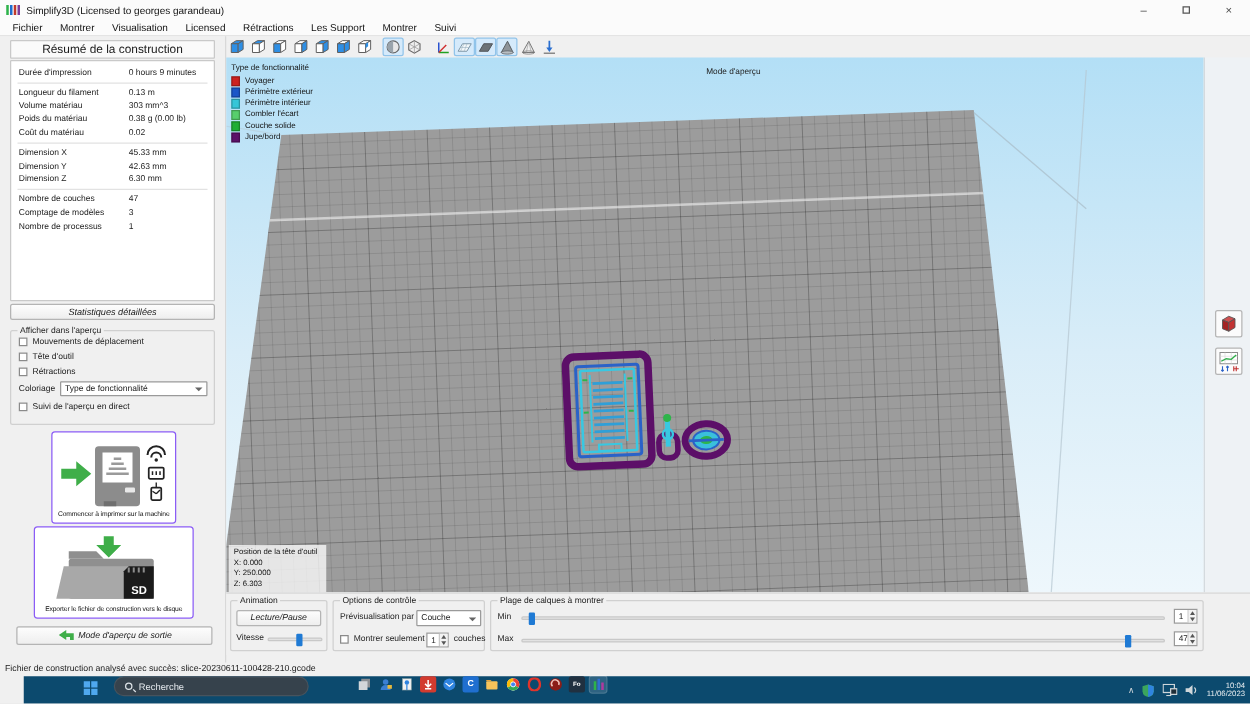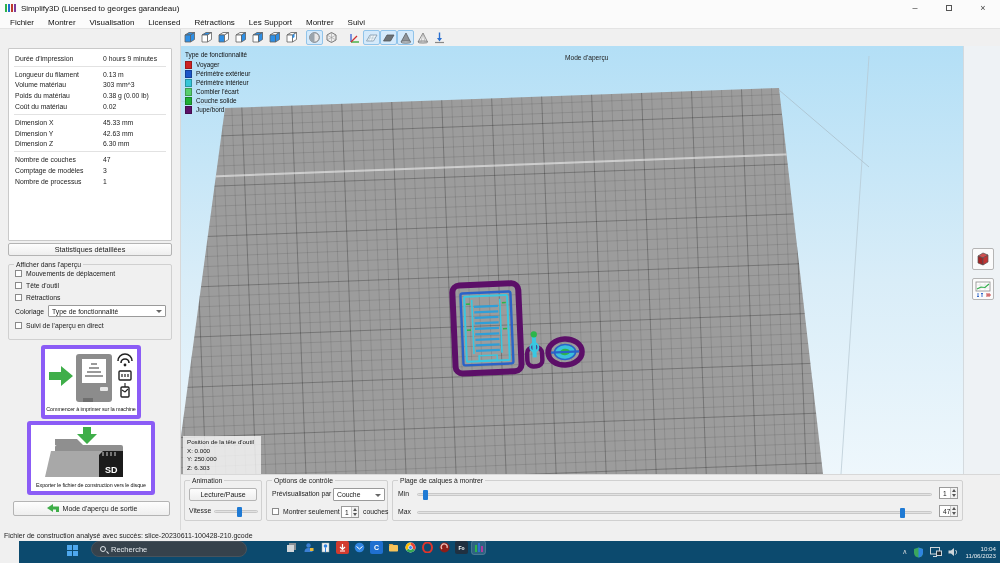--- a/index.html
+++ b/index.html
@@ -27,31 +27,31 @@
   .tb-gap { width:6px; }
 
   
   .left-panel { position:absolute; left:0; top:29px; width:181px; height:512px; background:#f0f0f0; border-right:1px solid #d8d8d8; }
   .panel-box { position:absolute; background:#ffffff; border:1px solid #c9c9c9; border-radius:1px; }
   .summary-title { left:8px; top:3px; width:164px; height:15px; display:flex; align-items:center; justify-content:center; font-size:9.5px; background:#fafafa; }
   .stats-box { left:8px; top:19px; width:164px; height:193px; padding-top:4px; }
   .stat-row { display:flex; align-items:center; height:10.8px; padding:0 6px; font-size:6.8px; color:#222; }
   .stat-label { width:88px; }
   .stat-sep { border-top:1px solid #e2e2e2; margin:2px 5px; }
-  .btn { background:linear-gradient(#fdfdfd,#eeeeee); border:1px solid #b4b4b4; border-radius:2px; display:flex; align-items:center; justify-content:center; }
+  .btn { background:linear-gradient(#fdfdfd,#eeeeee); border:1px solid #b4b4b4; border-radius:2px; display:flex; align-items:center; justify-content:center;font-style:italic; }
   .stats-btn { position:absolute; left:8px; top:214px; width:164px; height:13px; font-size:7.3px; }
   .groupbox { position:absolute; border:1px solid #d0d0d0; border-radius:2px; }
   .group-title { position:absolute; top:-4px; left:5px; background:#f0f0f0; padding:0 2px; font-size:6.8px; color:#222; white-space:nowrap; }
   .preview-group { left:8px; top:235px; width:164px; height:76px; }
   .cb-row { display:flex; align-items:center; margin:5px 0 0 6px; font-size:6.8px; }
   .checkbox { width:7px; height:7px; background:#fff; border:1px solid #8a8a8a; margin-right:4px; flex:none; }
   .combo { background:#fff; border:1px solid #9a9a9a; border-radius:1px; display:flex; align-items:center; font-size:6.8px; padding-left:3px; position:relative; }
   .combo .chev { position:absolute; right:3px; top:50%; margin-top:-1px; width:0; height:0; border-left:3px solid transparent; border-right:3px solid transparent; border-top:3px solid #666; }
   .coloring-row { display:flex; align-items:center; margin:4px 0 0 6px; font-size:6.8px; }
-  .big-btn { position:absolute; background:#fff; border:4px solid #8b5cf6; border-radius:3px; display:flex; flex-direction:column; align-items:center; justify-content:center; }
+  .big-btn { position:absolute; background:#fff; border:1px solid #8b5cf6; border-radius:3px; display:flex; flex-direction:column; align-items:center; justify-content:flex-end; }
   .big-btn .caption { font-size:5.4px; letter-spacing:-0.1px; white-space:nowrap; margin-bottom:3px; color:#111; }
   .print-btn { left:41px; top:316px; width:100px; height:74px; }
   .export-btn { left:27px; top:392px; width:128px; height:74px; }
   .mode-btn { position:absolute; left:13px; top:472px; width:157px; height:15px; font-size:7px; gap:3px; flex-direction:row; }
 
   
   .viewport { position:absolute; left:181px; top:46px; width:782px; height:428px; background:linear-gradient(#b3dff6,#d9edf8 55%,#eef7fc); overflow:hidden; }
   .plate-clip { position:absolute; left:0; top:0; width:782px; height:428px; clip-path:polygon(44px 62px, 598px 42px, 642px 428px, 0px 428px, 0px 390px); }
   .plate-grid { position:absolute; left:-30px; top:28px; width:740px; height:560px; transform:rotate(-2.2deg); background-color:#9c9c9c;
      background-image:
@@ -243,20 +243,21 @@
     <div class="tb-icon">
         <svg width="13" height="13">
           <path d="M6.5,1.5 L6.5,7.5" stroke="#2a6fd0" stroke-width="1.4"></path>
           <polygon points="4,7 9,7 6.5,10.5" fill="#2a6fd0"></polygon>
           <path d="M2,11.5 L11,11.5" stroke="#888" stroke-width="1.2"></path>
         </svg>
       </div>
   </div>
 
   <div class="left-panel">
+    <div class="panel-box summary-title">Résumé de la construction</div>
 
     <div class="panel-box stats-box">
       <div class="stat-row">
           <span class="stat-label">Durée d'impression</span>
           <span>0 hours 9 minutes</span>
         </div>
       <div class="stat-sep"></div>
       <div class="stat-row">
           <span class="stat-label">Longueur du filament</span>
           <span>0.13 m</span>

